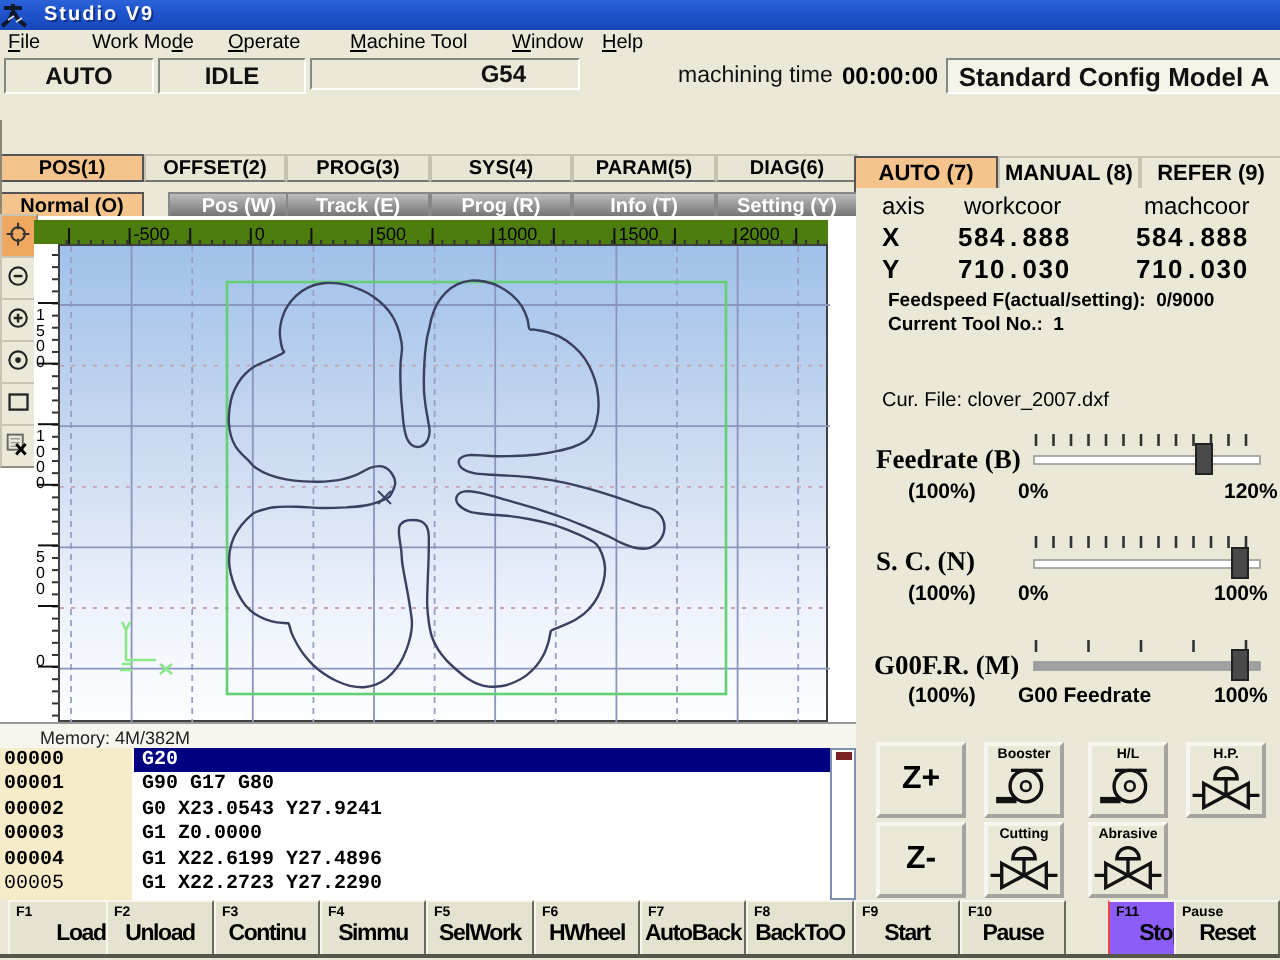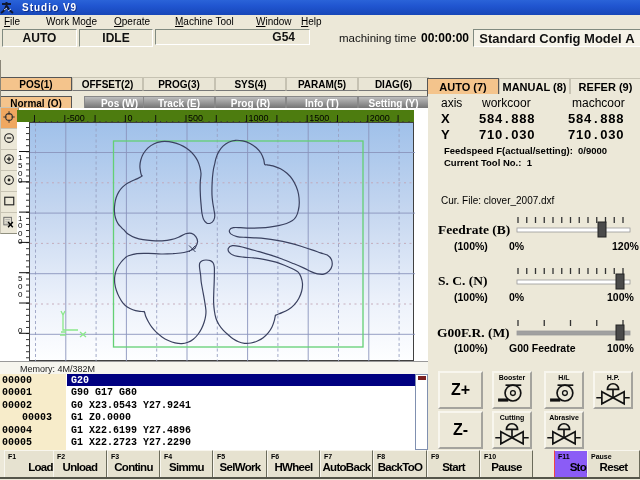--- a/index.html
+++ b/index.html
@@ -42,21 +42,21 @@
   <span style="left:4px;"><u>F</u>ile</span>
   <span style="left:46px;">Work Mo<u>d</u>e</span>
   <span style="left:114px;"><u>O</u>perate</span>
   <span style="left:175px;"><u>M</u>achine Tool</span>
   <span style="left:256px;"><u>W</u>indow</span>
   <span style="left:301px;"><u>H</u>elp</span>
 </div>
 
 <div class="sbox abs" style="left:2px;top:29px;width:73px;height:16px;">AUTO</div>
 <div class="sbox abs" style="left:79px;top:29px;width:72px;height:16px;">IDLE</div>
-<div class="sbox abs" style="left:155px;top:29px;width:155px;height:16px;justify-content:flex-end;padding-right:14px;box-sizing:border-box;">G54</div>
+<div class="sbox abs" style="left:155px;top:29px;width:135px;height:16px;justify-content:flex-end;padding-right:26px;box-sizing:border-box;">G54</div>
 <div class="abs" style="left:339px;top:32px;font-size:11.5px;color:#111;">machining time</div>
 <div class="abs" style="left:421px;top:31px;font-size:12px;font-weight:bold;">00:00:00</div>
 <div class="sbox abs" style="left:473px;top:29px;width:166px;height:16px;background:#f6f3e8;font-size:13px;">Standard&nbsp;Config&nbsp;Model&nbsp;A</div>
 
 <div id="ltabs1" class="abs" style="left:0;top:77px;width:429px;height:14px;">
     <div class="tab abs tab1a" style="left:0px;top:0;width:70px;height:12px;">POS(1)</div>
     <div class="tab abs tab1i" style="left:72px;top:0;width:69px;height:12px;">OFFSET(2)</div>
     <div class="tab abs tab1i" style="left:143px;top:0;width:70px;height:12px;">PROG(3)</div>
     <div class="tab abs tab1i" style="left:215px;top:0;width:69px;height:12px;">SYS(4)</div>
     <div class="tab abs tab1i" style="left:286px;top:0;width:70px;height:12px;">PARAM(5)</div>
@@ -306,25 +306,25 @@
     <div class="abs" style="left:415px;top:0;width:13px;height:76px;background:#fff;border:1px solid #8090b0;box-sizing:border-box;">
       <div class="abs" style="left:2px;top:1px;width:8px;height:4px;background:#7a2020;"></div>
     </div>
     <div class="abs" style="left:2px;top:1px;font-family:'Liberation Mono',monospace;font-weight:bold;font-size:10px;">00000</div>
     <div class="abs" style="left:67px;top:0px;width:348px;height:12px;background:#000080;"></div>
     <div class="abs" style="left:71px;top:1px;font-family:'Liberation Mono',monospace;font-weight:bold;font-size:10px;color:#fff;">G20</div>
     <div class="abs" style="left:2px;top:13.4px;font-family:'Liberation Mono',monospace;font-weight:bold;font-size:10px;">00001</div>
     <div class="abs" style="left:71px;top:13.4px;font-family:'Liberation Mono',monospace;font-weight:bold;font-size:10px;color:#000;">G90 G17 G80</div>
     <div class="abs" style="left:2px;top:25.8px;font-family:'Liberation Mono',monospace;font-weight:bold;font-size:10px;">00002</div>
     <div class="abs" style="left:71px;top:25.8px;font-family:'Liberation Mono',monospace;font-weight:bold;font-size:10px;color:#000;">G0 X23.0543 Y27.9241</div>
-    <div class="abs" style="left:2px;top:38.2px;font-family:'Liberation Mono',monospace;font-weight:bold;font-size:10px;margin-left:20px;">00003</div>
+    <div class="abs" style="left:2px;top:38.2px;font-family:'Liberation Mono',monospace;font-weight:bold;font-size:10px;">00003</div>
     <div class="abs" style="left:71px;top:38.2px;font-family:'Liberation Mono',monospace;font-weight:bold;font-size:10px;color:#000;">G1 Z0.0000</div>
     <div class="abs" style="left:2px;top:50.6px;font-family:'Liberation Mono',monospace;font-weight:bold;font-size:10px;">00004</div>
     <div class="abs" style="left:71px;top:50.6px;font-family:'Liberation Mono',monospace;font-weight:bold;font-size:10px;color:#000;">G1 X22.6199 Y27.4896</div>
-    <div class="abs" style="left:2px;top:63px;font-family:'Liberation Mono',monospace;font-weight:bold;font-size:10px;">00005</div>
+    <div class="abs" style="left:2px;top:63px;font-family:'Liberation Mono',monospace;font-weight:normal;font-size:10px;">00005</div>
     <div class="abs" style="left:71px;top:63px;font-family:'Liberation Mono',monospace;font-weight:bold;font-size:10px;color:#000;">G1 X22.2723 Y27.2290</div>
   </div>
 
 <div id="rpanel" class="abs" style="left:428px;top:94px;width:212px;height:356px;background:#ece8d8;font-size:11px;">
   <div class="abs" style="left:13px;top:2px;font-size:12px;">axis</div>
   <div class="abs" style="left:54px;top:2px;font-size:12px;">workcoor</div>
   <div class="abs" style="left:144px;top:2px;font-size:12px;">machcoor</div>
   <div class="abs" style="left:13px;top:17px;font-size:13px;font-weight:bold;">X</div>
   <div class="abs" style="left:51px;top:17px;font-size:13px;font-weight:bold;letter-spacing:0.8px;">584 . 888</div>
   <div class="abs" style="left:140px;top:17px;font-size:13px;font-weight:bold;letter-spacing:0.8px;">584 . 888</div>

